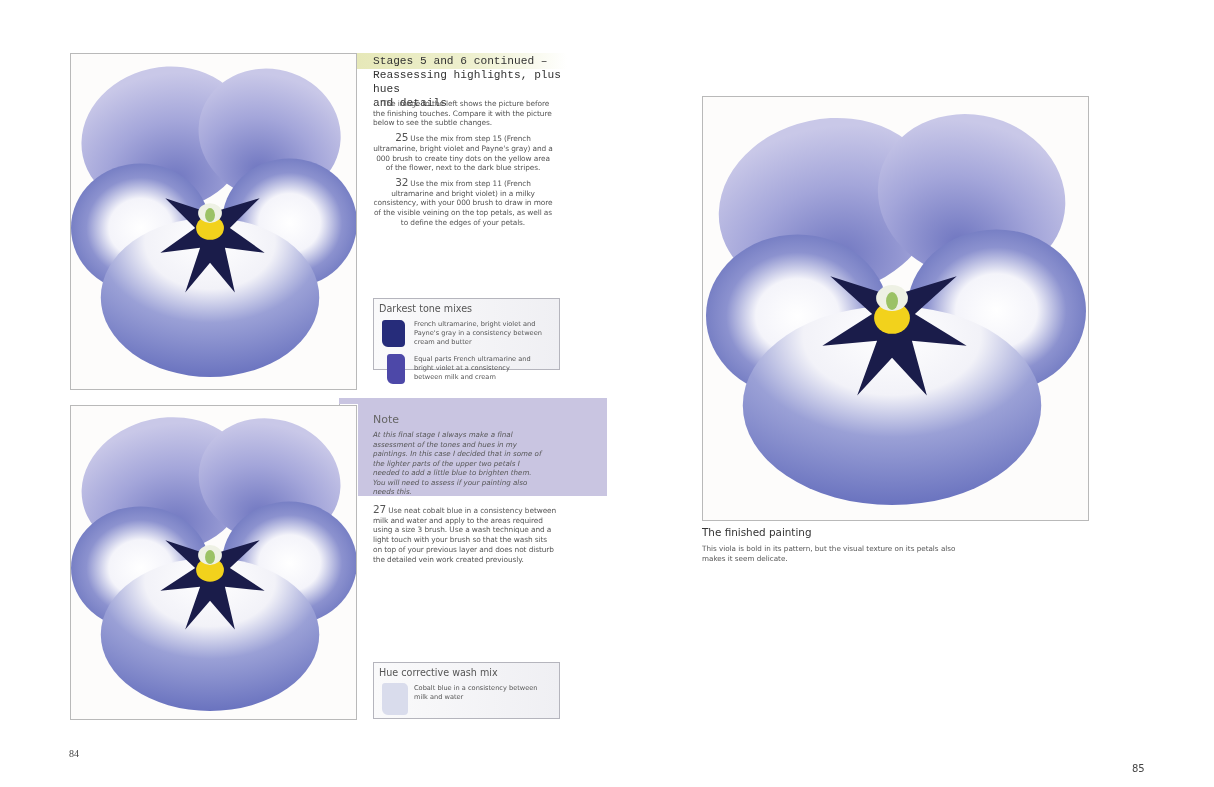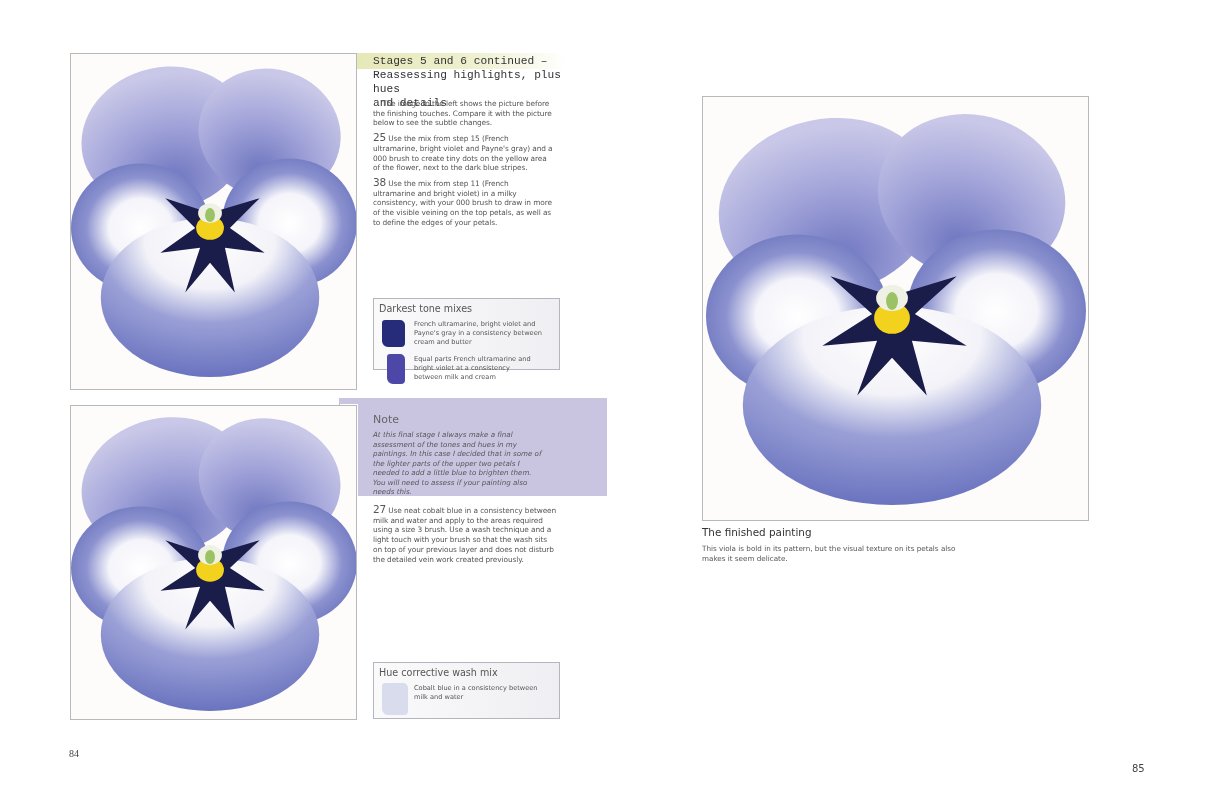--- a/index.html
+++ b/index.html
@@ -5,21 +5,21 @@
   html, body { margin:0; padding:0; }
   body { width:1214px; height:787px; background:#ffffff; position:relative; overflow:hidden; font-family:"DejaVu Sans", sans-serif; color:#444; }
   .frame { position:absolute; border:1px solid #b9b9b9; background:#fdfcfb; box-sizing:border-box; overflow:hidden; }
   .frame svg { position:absolute; left:0; top:0; width:100%; height:100%; }
   .heading-band { position:absolute; left:357px; top:53px; width:210px; height:16px; background:linear-gradient(90deg,#e6e8b8 0%,#eef0cf 55%,rgba(255,255,255,0) 100%); }
   .heading { position:absolute; left:373px; top:54px; width:190px; font-family:Liberation Mono, monospace; font-size:11.2px; line-height:14px; color:#333; font-weight:500; }
   .body-text { position:absolute; font-size:7.4px; line-height:9.7px; color:#555; font-family:"DejaVu Sans", sans-serif; letter-spacing:-0.1px; }
   .body-text p { margin:0; }
   .indent { text-indent:9px; }
   .step-num { font-size:10.5px; color:#555; margin-right:2px; }
-  .step { margin-top:5px !important; }
+  .step { margin-top:5px !important;text-align:center; }
   .mixbox { position:absolute; border:1px solid #b5b5bd; background:linear-gradient(90deg,#fafafb 0%, #efeff3 100%); box-sizing:border-box; }
   .mixbox-title { position:absolute; font-size:9.6px; color:#555; font-family:"DejaVu Sans", sans-serif; }
   .swatch { position:absolute; border-radius:3px 5px 4px 6px; }
   .mix-text { position:absolute; font-size:6.6px; line-height:9px; color:#555; }
   .note-panel { position:absolute; left:339px; top:398px; width:268px; height:98px; background:#c9c5e1; }
   .note-white { position:absolute; left:339px; top:404px; width:18px; height:92px; background:#fff; border-left:1px solid #b9b9b9; }
   .note-title { position:absolute; left:373px; top:413px; font-size:11px; color:#666; }
   .note-text { position:absolute; left:373px; top:430px; width:170px; font-size:7.1px; line-height:9.5px; color:#555; font-style:italic; }
   .caption-title { position:absolute; left:702px; top:526px; font-size:10.4px; color:#333; }
   .caption-text { position:absolute; left:702px; top:544px; width:270px; font-size:7.2px; line-height:9.6px; color:#555; }
@@ -67,21 +67,21 @@
 <div class="heading-band"></div>
 <div class="heading">
   <div>Stages 5 and 6 continued –</div>
   <div>Reassessing highlights, plus hues</div>
   <div>and details</div>
 </div>
 
 <div class="body-text" style="left:373px;top:99px;width:180px;">
   <p class="indent">The image to the left shows the picture before the finishing touches. Compare it with the picture below to see the subtle changes.</p>
   <p class="step"><span class="step-num">25</span><span>Use the mix from step 15 (French ultramarine, bright violet and Payne's gray) and a 000 brush to create tiny dots on the yellow area of the flower, next to the dark blue stripes.</span></p>
-  <p class="step"><span class="step-num">38</span><span>Use the mix from step 11 (French ultramarine and bright violet) in a milky consistency, with your 000 brush to draw in more of the visible veining on the top petals, as well as to define the edges of your petals.</span></p>
+  <p class="step"><span class="step-num">32</span><span>Use the mix from step 11 (French ultramarine and bright violet) in a milky consistency, with your 000 brush to draw in more of the visible veining on the top petals, as well as to define the edges of your petals.</span></p>
 </div>
 
 <div class="mixbox" style="left:373px;top:298px;width:187px;height:72px;">
   <div class="mixbox-title" style="left:5px;top:4px;">Darkest tone mixes</div>
   <div class="swatch" style="left:8px;top:21px;width:23px;height:27px;background:#262c7a;"></div>
   <div class="mix-text" style="left:40px;top:21px;width:138px;">French ultramarine, bright violet and Payne's gray in a consistency between cream and butter</div>
   <div class="swatch" style="left:13px;top:55px;width:18px;height:30px;background:#4d48a8;"></div>
   <div class="mix-text" style="left:40px;top:56px;width:120px;">Equal parts French ultramarine and bright violet at a consistency between milk and cream</div>
 </div>
 

